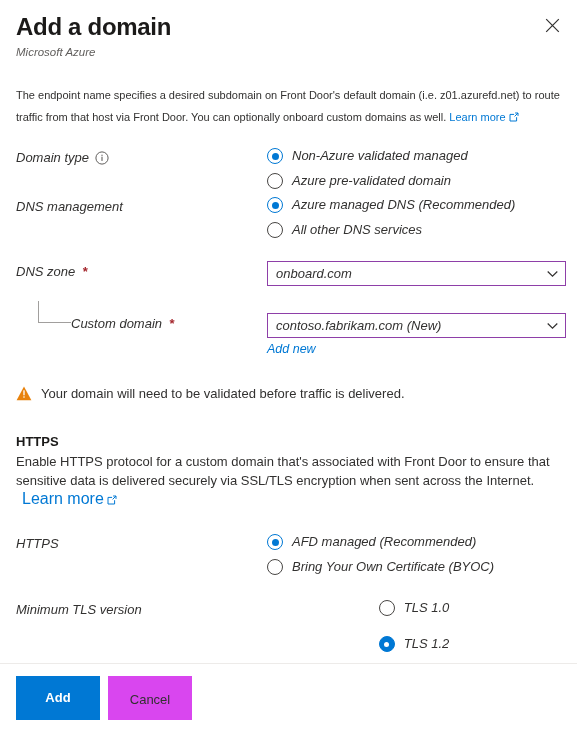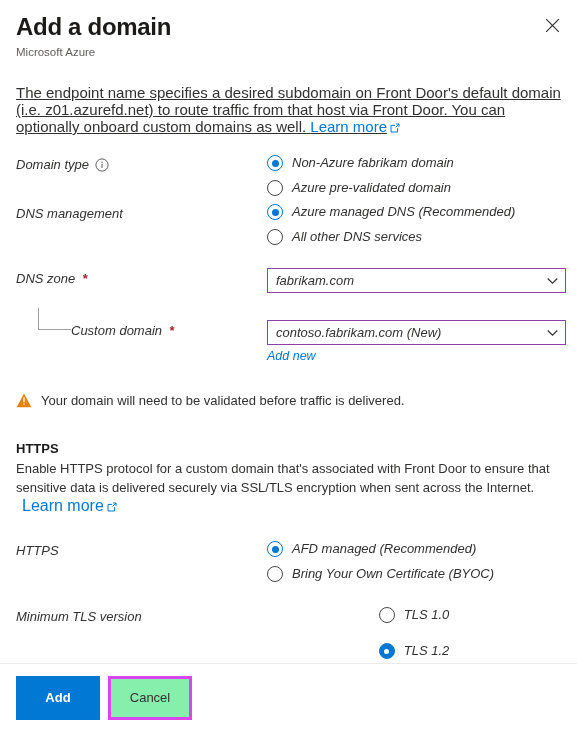--- a/index.html
+++ b/index.html
@@ -22,40 +22,40 @@
     letter-spacing: -0.3px;
     color: #1b1a19;
     line-height: 30px;
     margin: 0;
   }
   .panel-subtitle {
     font-size: 11.5px;
     color: #605e5c;
     line-height: 16px;
     margin-top: 2px;
+    font-style: italic;
   }
   .close-btn {
     position: absolute;
     top: 10px; right: 10px;
     width: 30px; height: 30px;
     display: flex; align-items: center; justify-content: center;
     background: transparent; border: none; cursor: pointer;
     padding: 0;
   }
   .close-btn svg { display: block; }
 
   
   .panel-body { padding: 0 16px; }
 
   .intro {
-    font-size: 15px;
-    line-height: 17px;
+    font-size: 11px;
+    line-height: 22px;
     color: #323130;
     margin-top: 24px;
-    text-decoration: underline;
   }
   a.link {
     color: #0078d4;
     text-decoration: none;
     cursor: pointer;
   }
   .ext-icon { display: inline-block; vertical-align: -1px; margin-left: 3px; }
 
   
   .form-row {
@@ -216,21 +216,21 @@
     height: 44px;
     min-width: 84px;
     font-size: 13px;
     font-family: "Liberation Sans", sans-serif;
     border: 1px solid transparent;
     cursor: pointer;
     padding: 12px 16px;
     line-height: 1;
   }
   .btn-primary { background: #0078d4; color: #fff; border-color: #0078d4; font-weight: 600; }
-  .btn-secondary { background: #86efac; color: #323130; border: 3px solid #d946ef; }
+  .btn-secondary { background: #d946ef; color: #323130; border: 5px solid #d946ef; }
 </style>
 </head>
 <body>
 
 <div class="panel-header">
   <h1 class="panel-title">Add a domain</h1>
   <div class="panel-subtitle">Microsoft Azure</div>
   <button class="close-btn">
     <span>
       <svg width="15" height="15" viewBox="0 0 15 15" aria-hidden="true">
@@ -259,21 +259,21 @@
           <circle cx="7" cy="7" r="6.1" fill="none" stroke="#605e5c" stroke-width="1"></circle>
           <rect x="6.45" y="5.7" width="1.1" height="4.2" fill="#605e5c"></rect>
           <rect x="6.45" y="3.7" width="1.1" height="1.2" fill="#605e5c"></rect>
         </svg>
       </span>
     </div>
     <div class="form-control">
       <div class="radio-group">
         <div class="radio-item checked">
           <span class="radio-mark"></span>
-          <span>Non-Azure fabrikam domain</span>
+          <span>Non-Azure validated managed</span>
         </div>
         <div class="radio-item">
           <span class="radio-mark"></span>
           <span>Azure pre-validated domain</span>
         </div>
       </div>
     </div>
   </div>
 
   <div class="form-row" style="margin-top:6px">
@@ -294,21 +294,21 @@
     </div>
   </div>
 
   <div class="form-row" style="margin-top:22px">
     <div class="form-label">
       <span>DNS zone</span>
         <span class="req">*</span>
     </div>
     <div class="form-control">
       <div class="dropdown">
-        <span class="dropdown-value">fabrikam.com</span>
+        <span class="dropdown-value">onboard.com</span>
         <span class="chev">
           <svg width="11" height="7" viewBox="0 0 11 7">
               <path d="M0.7 1 L5.5 5.6 L10.3 1" stroke="#323130" stroke-width="1.2" fill="none"></path>
             </svg>
         </span>
       </div>
     </div>
   </div>
 
   <div class="form-row tree-wrap" style="margin-top:27px">

